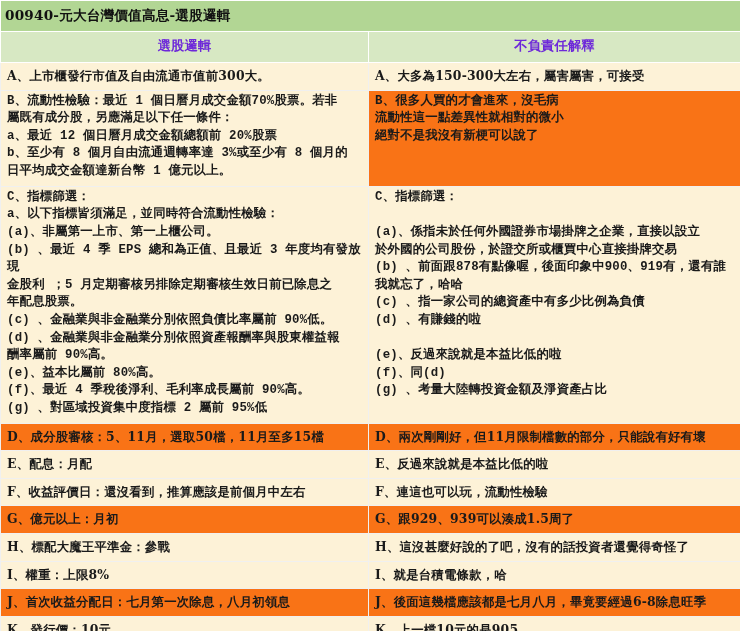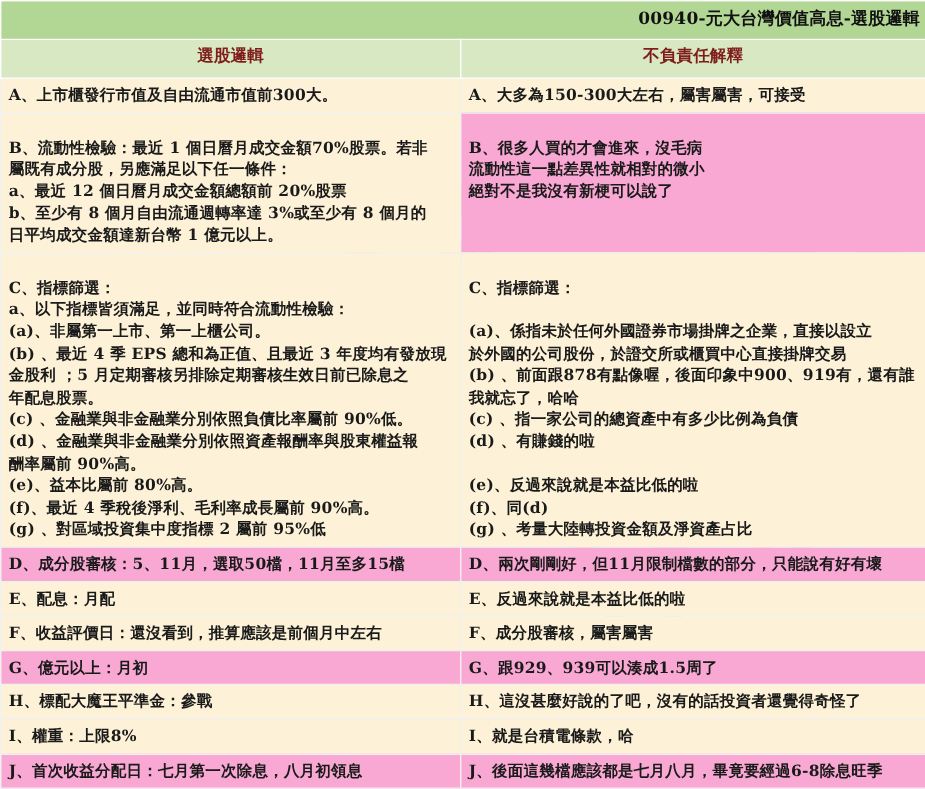--- a/index.html
+++ b/index.html
@@ -42,39 +42,39 @@
     padding:3px 6px;
     vertical-align:top;
     font-size:12.4px;
     line-height:1.42;
     color:#1a1a1a;
     font-weight:bold;
     letter-spacing:.2px;
   }
   .title-cell{
     background:#b2d694;
-    text-align:right;
+    text-align:left;
     font-size:13.6px;
     font-weight:bold;
     padding:5px 4px 6px;
     border:1px solid #ffffff;
     color:#111;
   }
   .subhead{
     background:#d7e8c3;
     text-align:center;
     font-size:13.2px;
     font-weight:bold;
     padding:5px 4px 6px;
     border:1px solid #ffffff;
-    color:#7f1d1d;
+    color:#6d28d9;
   }
   .cream{background:#fdf2d7;}
-  .blue{background:#f9a8d4;}
-  .cseg{padding-top:18px;padding-bottom:5px;}
+  .blue{background:#f97316;}
+  .cseg{padding-top:2px;padding-bottom:5px;font-family:Liberation Mono, monospace;}
   .onerow{padding-top:4px;padding-bottom:5px;margin-left:16px;}
   .lines span{display:block;}
 </style>
 </head>
 <body>
 
 <div id="sheet">
 
   <div class="wm wm1">散戶</div>
   <div class="wm wm2">存股</div>
@@ -167,21 +167,21 @@
       <td class="cream lines onerow">
         <span>E、反過來說就是本益比低的啦</span>
       </td>
     </tr>
 
     <tr>
       <td class="cream lines onerow">
         <span>F、收益評價日：還沒看到，推算應該是前個月中左右</span>
       </td>
       <td class="cream lines onerow">
-        <span>F、成分股審核，屬害屬害</span>
+        <span>F、連這也可以玩，流動性檢驗</span>
       </td>
     </tr>
 
     <tr>
       <td class="blue lines onerow">
         <span>G、億元以上：月初</span>
       </td>
       <td class="blue lines onerow">
         <span>G、跟929、939可以湊成1.5周了</span>
       </td>

